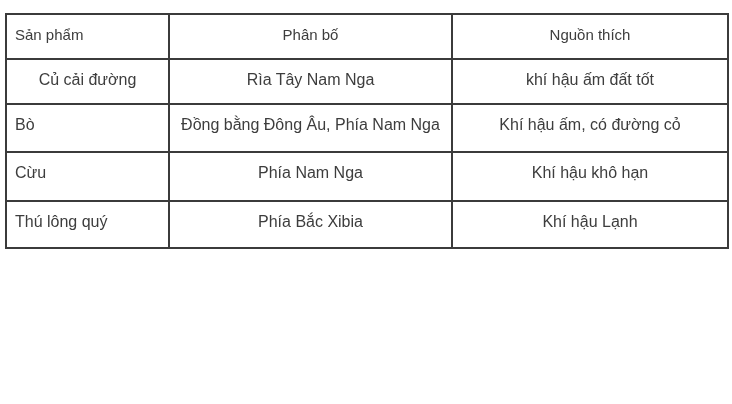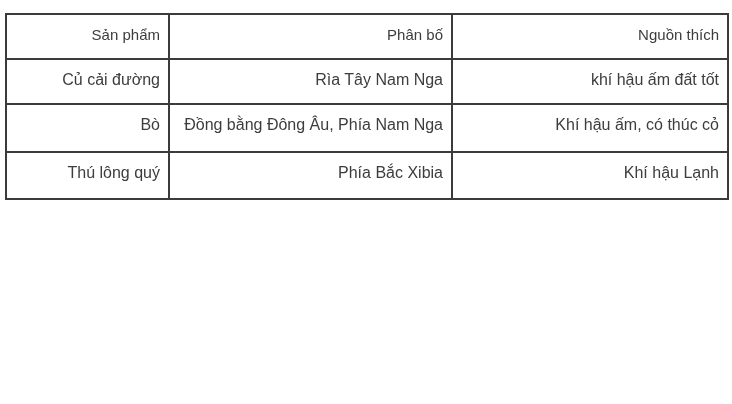--- a/index.html
+++ b/index.html
@@ -40,22 +40,22 @@
     font-size: 15px;
   }
   
   table.doc-table td {
     font-size: 16px;
   }
   .col-product  { width: 163px; }
   .col-distrib  { width: 283px; }
   .col-explain  { width: 276px; }
 
-  .al-center { text-align: right; }
-  .al-left   { text-align: right; border-radius: 20px; }
+  .al-center { text-align: left; }
+  .al-left   { text-align: center; border-radius: 20px; }
 
   
   .stretch-first::first-line { word-spacing: 6px; }
 
   
   .rh-head { height: 45px; }
   .rh-1 { height: 75px; }
   .rh-2 { height: 45px; }
   .rh-3 { height: 48px; padding-left: 23px; }
   .rh-4 { height: 76px; }
@@ -81,21 +81,26 @@
     </thead>
     <tbody>
       <tr class="rh-2">
         <td class="al-left">Củ cải đường</td>
         <td class="al-left">Rìa Tây Nam Nga</td>
         <td class="al-left">khí hậu ấm đất tốt</td>
       </tr>
       <tr class="rh-3">
         <td class="al-center">Bò</td>
         <td class="al-left">Đồng bằng Đông Âu, Phía Nam Nga</td>
-        <td class="al-left">Khí hậu ấm, có thúc cỏ</td>
+        <td class="al-left">Khí hậu ấm, có đường cỏ</td>
+      </tr>
+      <tr class="rh-5">
+        <td class="al-center">Cừu</td>
+        <td class="al-left">Phía Nam Nga</td>
+        <td class="al-left">Khí hậu khô hạn</td>
       </tr>
       <tr class="rh-6">
         <td class="al-center">Thú lông quý</td>
         <td class="al-left">Phía Bắc Xibia</td>
         <td class="al-left">Khí hậu Lạnh</td>
       </tr>
     </tbody>
   </table>
 </div>
 

